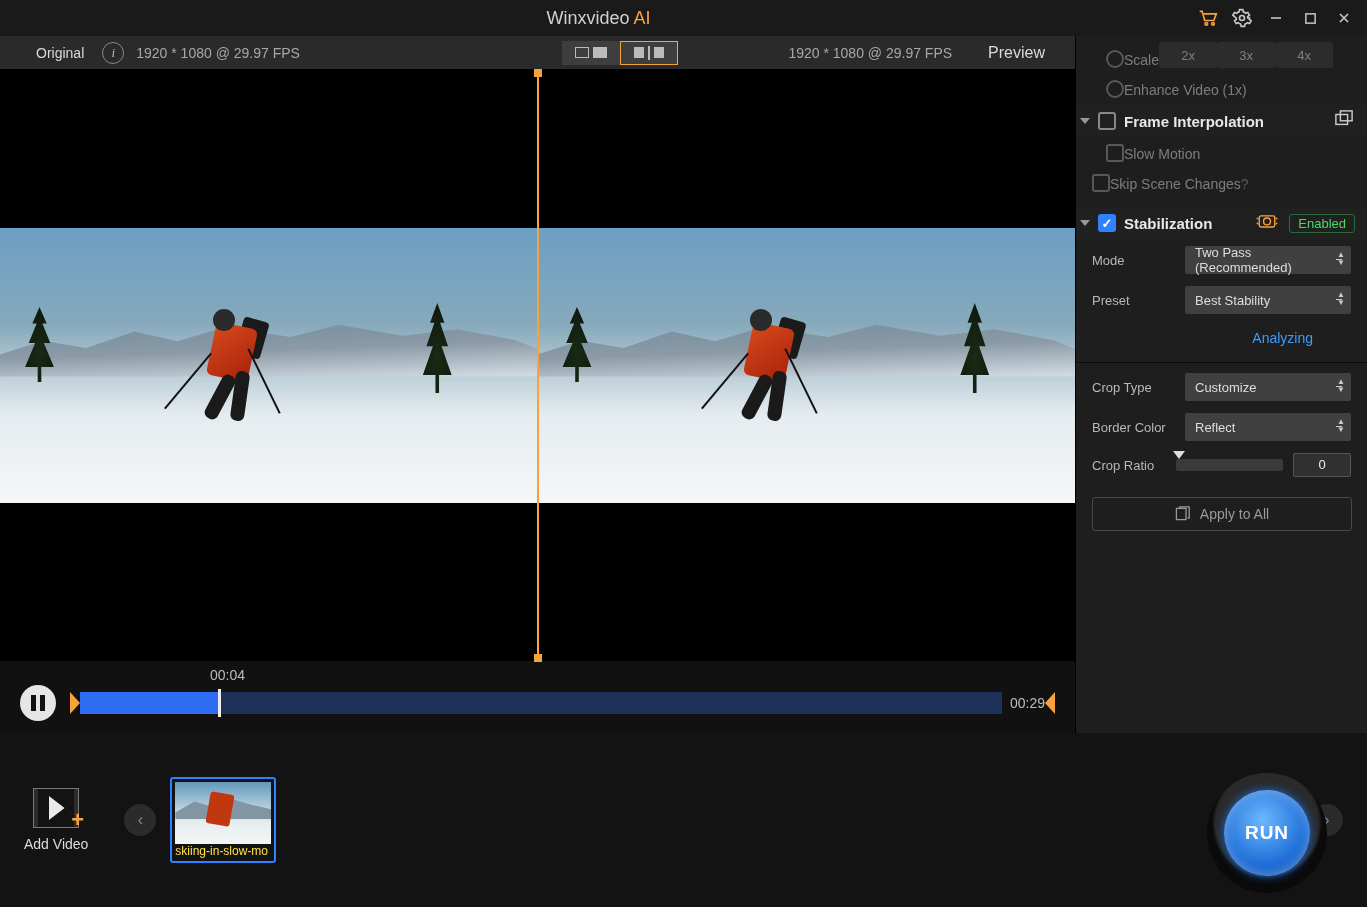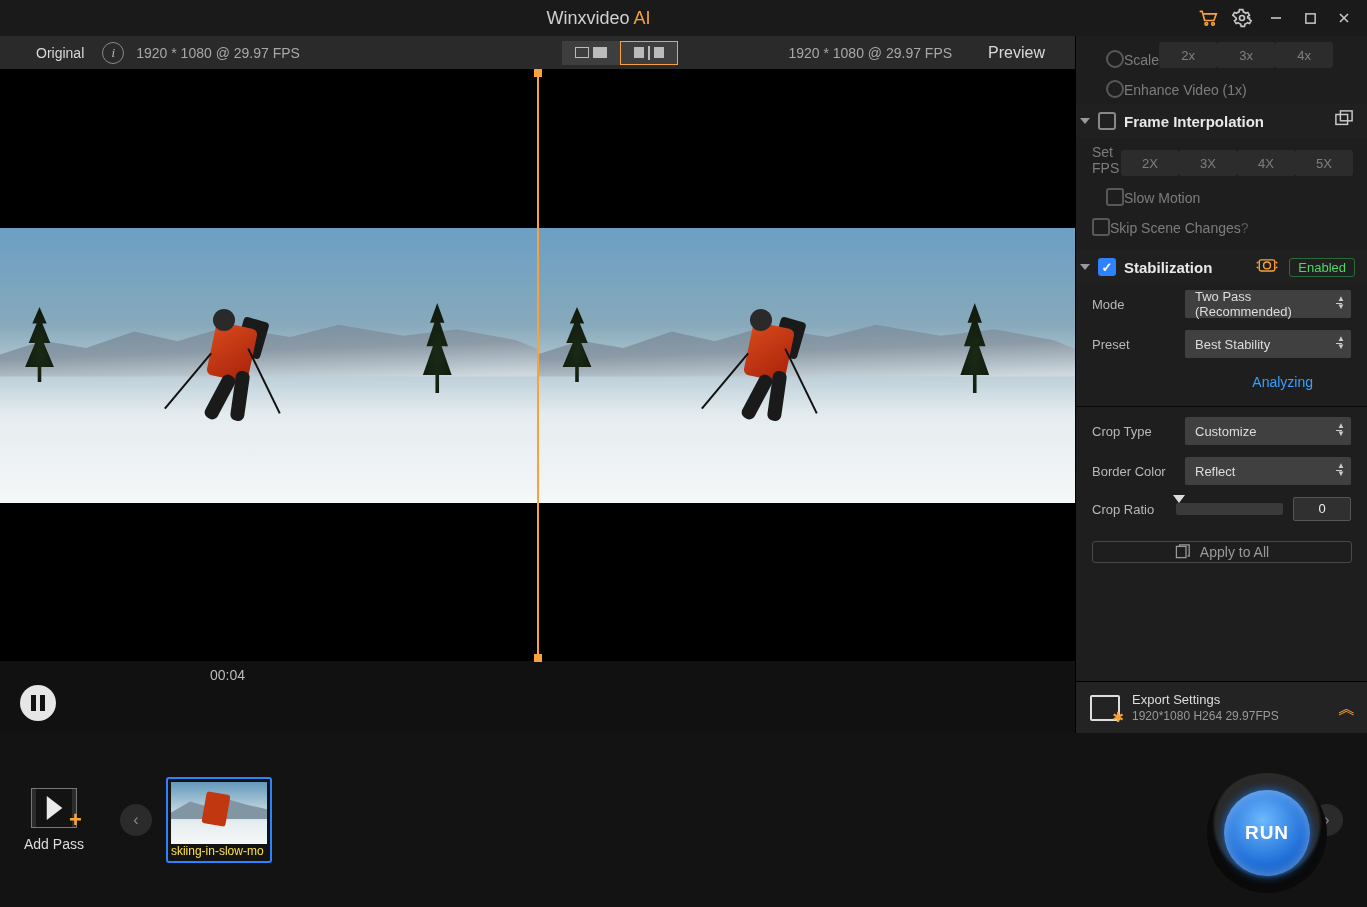--- a/index.html
+++ b/index.html
@@ -83,21 +83,21 @@
 .select{flex:1;height:28px;background:#404040;border-radius:2px;display:flex;align-items:center;padding:0 26px 0 10px;font-size:13px;color:#ddd;position:relative;cursor:pointer}
 .select:after{content:"";position:absolute;right:8px;top:6px;width:8px;height:14px;background:linear-gradient(#ccc,#ccc) center/6px 1px no-repeat;}
 .select .ud{position:absolute;right:7px;top:5px;font-size:8px;line-height:8px;color:#ccc;letter-spacing:-1px}
 .analyze{color:#3a9dff;font-size:14px;text-align:right;padding:10px 54px 12px 0}
 .divline{height:1px;background:#0a0a0a;margin:4px 0}
 .slider-row{display:flex;align-items:center;padding:6px 16px;gap:10px;font-size:13px;color:#b8b8b8}
 .slider{flex:1;height:12px;position:relative}
 .slider .bar{height:12px;background:#3a3a3a;border-radius:2px}
 .slider .th{position:absolute;top:-8px;left:-3px;width:0;height:0;border-left:6px solid transparent;border-right:6px solid transparent;border-top:8px solid #ddd}
 .numbox{width:58px;height:24px;background:#303030;border:1px solid #555;border-radius:2px;text-align:center;font-size:13px;color:#eee;line-height:22px}
-.apply{margin:14px auto 18px auto;width:260px;height:22px;border:1px solid #484848;border-radius:3px;display:flex;align-items:center;justify-content:center;gap:10px;color:#9a9a9a;font-size:14px;cursor:pointer}
+.apply{margin:14px auto 18px auto;width:260px;height:34px;border:1px solid #484848;border-radius:3px;display:flex;align-items:center;justify-content:center;gap:10px;color:#9a9a9a;font-size:14px;cursor:pointer}
 
 .export{height:52px;background:#232323;display:flex;align-items:center;padding:0 14px;gap:12px;border-top:1px solid #000}
 .export .ic{width:30px;height:26px;border:2px solid #ddd;border-radius:2px;position:relative}
 .export .ic:after{content:"✱";position:absolute;right:-6px;bottom:-6px;color:#f7a23c;font-size:14px}
 .export .txt{font-size:13px;color:#ddd;line-height:16px}
 .export .txt .sub{color:#999;font-size:12px}
 .export .chev{margin-left:auto;color:#f7a23c;font-size:18px;letter-spacing:-3px;cursor:pointer}
 
 
 .bottom{height:174px;background:#131313;display:flex;align-items:center;padding:0 24px;position:relative}
@@ -217,20 +217,29 @@
 
     <div class="playbar">
       <div class="t1">00:04</div>
       <div class="prow">
         <div class="pbtn">
             <div class="bars">
               <span></span>
               <span></span>
             </div>
           </div>
+        <div class="track">
+          <div class="hnd l"></div>
+          <div class="tr-bg">
+              <div class="tr-fill"></div>
+              <div class="tr-thumb"></div>
+            </div>
+          <div class="t2">00:29</div>
+          <div class="hnd r"></div>
+        </div>
       </div>
     </div>
   </div>
 
   <div class="panel">
     <div class="pscroll">
       <div class="group dim">
         <div class="radio-row">
             <span class="radio"></span>
             <span>Scale</span>
@@ -251,27 +260,20 @@
         <div class="right">
             <span class="ico-stack">
           <svg width="22" height="18" viewBox="0 0 24 20" fill="none" stroke="#ccc" stroke-width="1.6">
                 <rect x="3" y="5" width="13" height="11"></rect>
                 <rect x="8" y="1" width="13" height="11"></rect>
               </svg>
         </span>
           </div>
       </div>
       <div class="group dim">
-        <div class="radio-row" style="padding-left:16px">
-            <span>Set FPS</span>
-          <span class="pill">2X</span>
-          <span class="pill">3X</span>
-          <span class="pill">4X</span>
-          <span class="pill">5X</span>
-        </div>
         <div class="chk-row" style="">
             <span class="chk"></span>
             <span>Slow Motion</span>
           </div>
         <div class="chk-row" style="padding-left:16px;padding-bottom:14px">
             <span class="chk"></span>
             <span>Skip Scene Changes</span>
             <span style="color:#888">?</span>
           </div>
       </div>
@@ -333,35 +335,27 @@
 
       <div class="apply">
         <svg width="16" height="16" viewBox="0 0 20 20" fill="none" stroke="#9a9a9a" stroke-width="1.6">
             <rect x="3" y="3" width="12" height="14"></rect>
             <path d="M7 3V1h12v14h-2"></path>
           </svg>
         <span>Apply to All</span>
       </div>
     </div>
 
-    <div class="export">
-      <div class="ic"></div>
-      <div class="txt">
-        <div>Export Settings</div>
-        <div class="sub">1920*1080  H264  29.97FPS</div>
-      </div>
-      <div class="chev">︽</div>
-    </div>
   </div>
 </div>
 
 <div class="bottom">
   <div class="addv">
     <div class="ic"></div>
-    <div>Add Pass</div>
+    <div>Add Video</div>
   </div>
   <div class="navbtn">‹</div>
   <div class="thumbs">
     <div class="thumb">
       <div class="img">
           <div class="m"></div>
           <div class="p"></div>
         </div>
       <div class="cap">skiing-in-slow-mo</div>
     </div>

